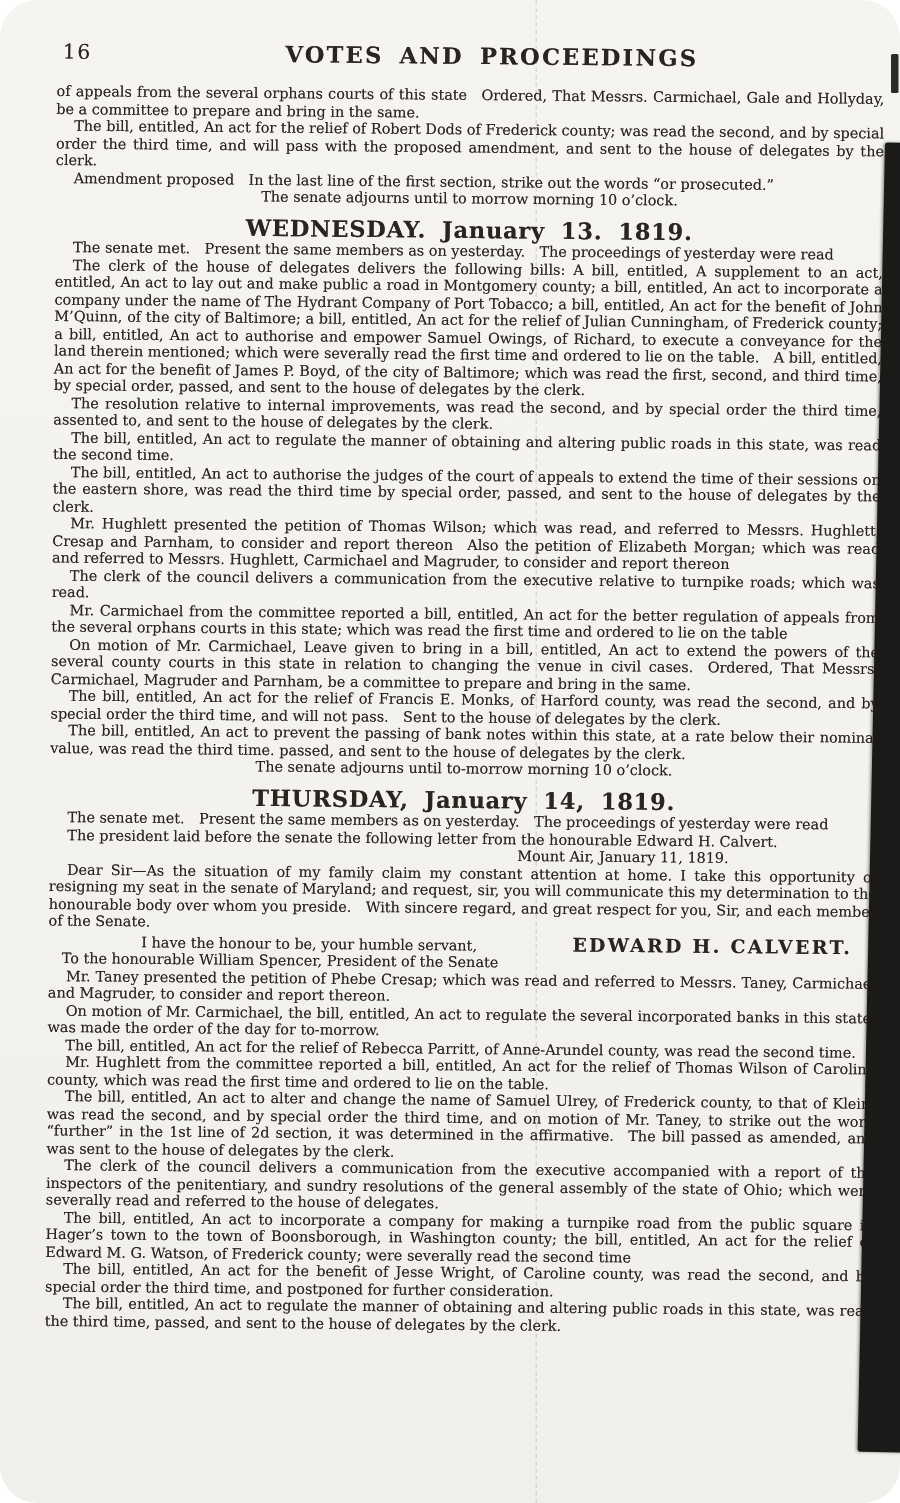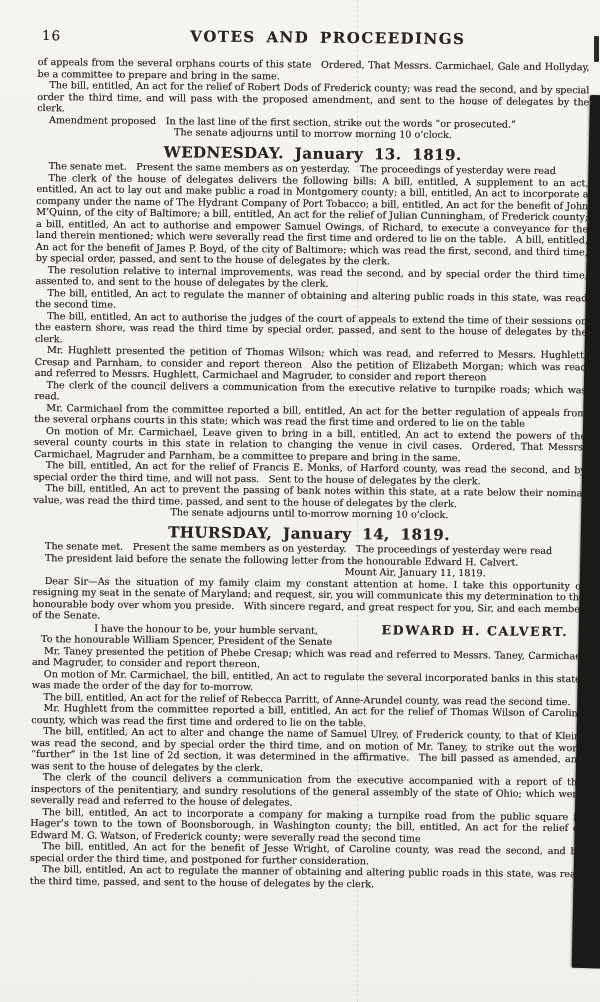--- a/index.html
+++ b/index.html
@@ -2,20 +2,21 @@
 <html><head>
 <meta charset="utf-8">
 <style>
   html,body { margin:0; padding:0; }
   .page {
     position:relative;
     width:600px; height:1002px;
     background:linear-gradient(180deg,#f5f4f0 0%,#f3f2ee 55%,#f0efeb 100%);
     overflow:hidden;
     font-family:"DejaVu Serif", serif;
+    border-radius:25px;
   }
   .content {
     position:absolute; left:38px; top:28px; width:552px;
     transform:rotate(0.55deg); transform-origin:0 0;
     color:#29251f;
     font-size:9.6px; line-height:11.5px;
     text-align:justify;
     text-shadow:0 0 0.4px rgba(40,35,28,0.55);
   }
   .header { position:relative; height:28px; }

